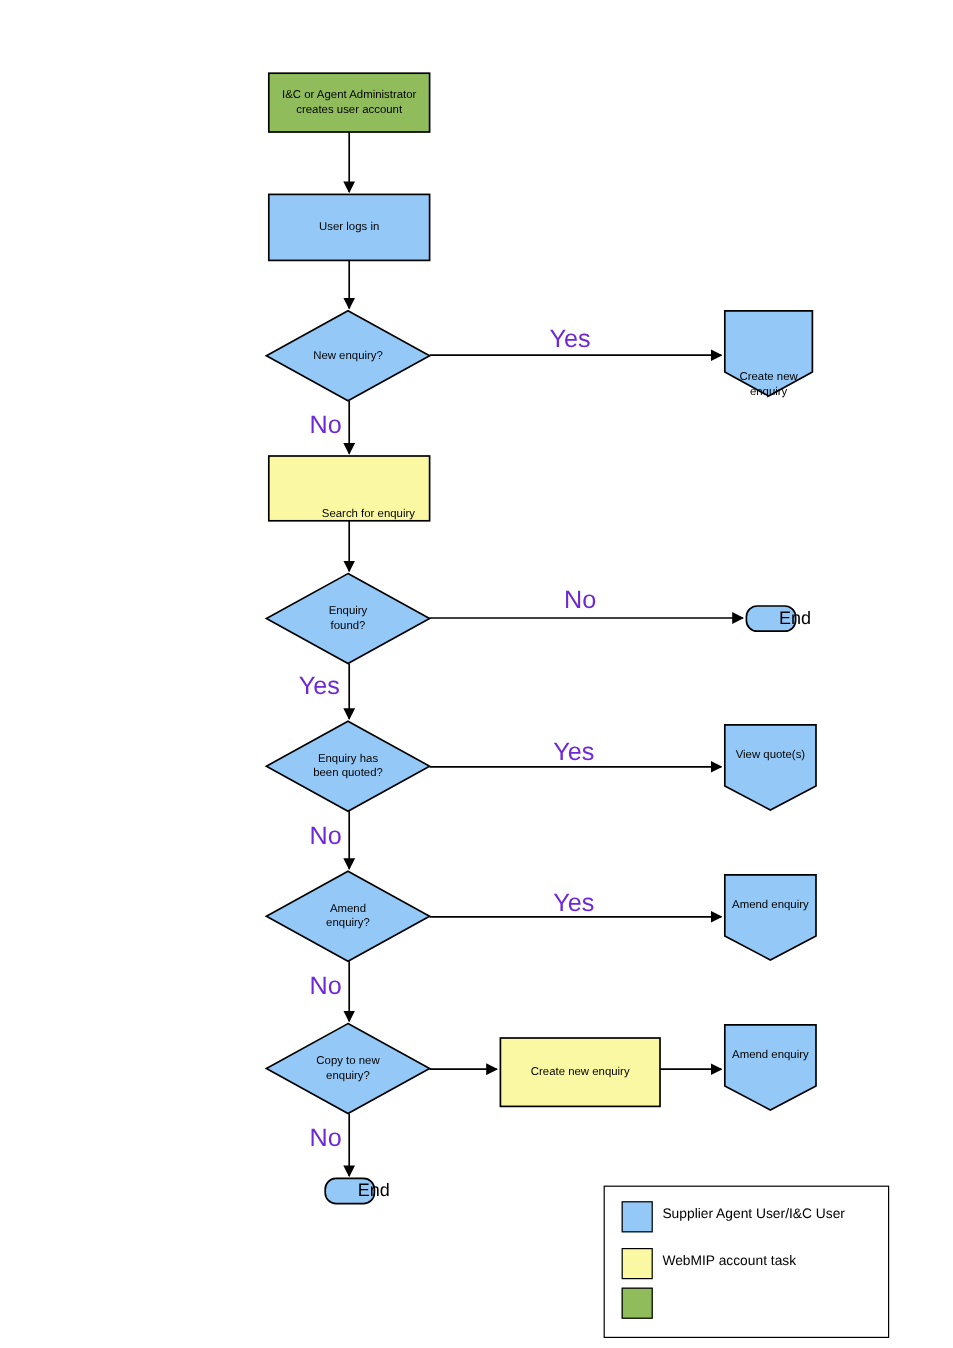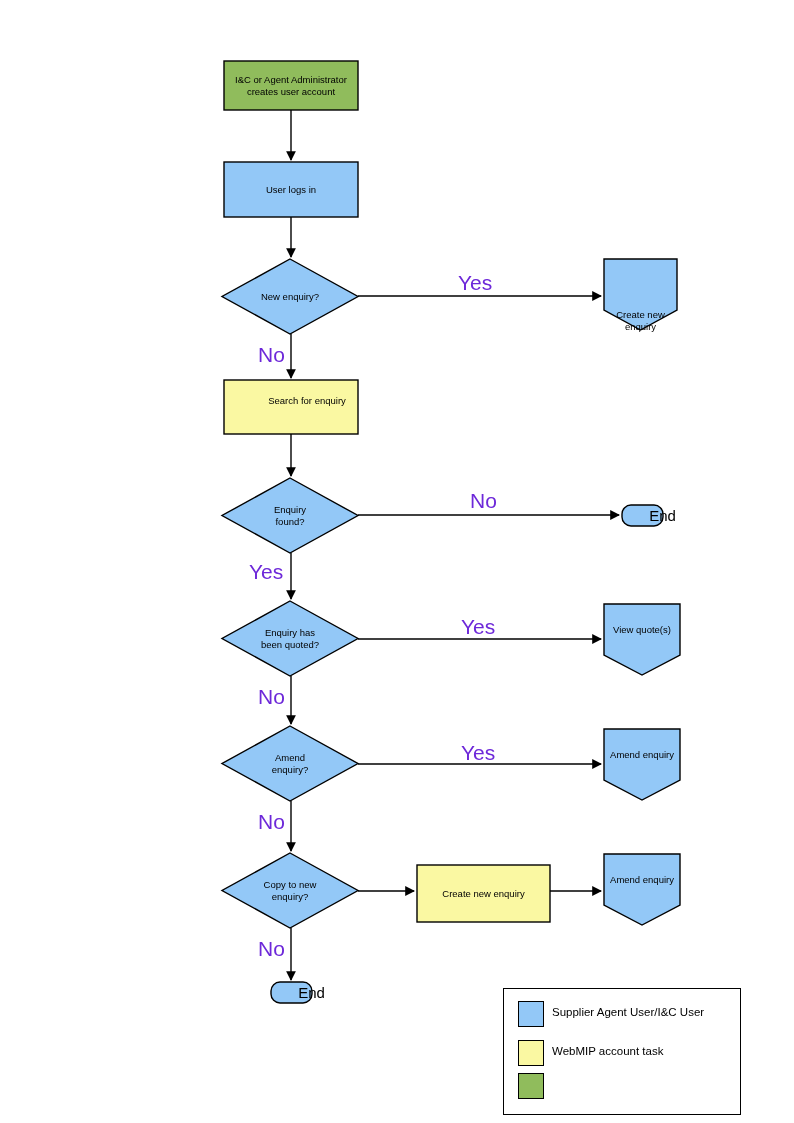--- a/index.html
+++ b/index.html
@@ -111,21 +111,21 @@
       </g>
   </svg>
 
   <div id="labels-layer">
       <div class="node-label" style="left: 224px; top: 61px; width: 134px; height: 49px;">I&amp;C or Agent Administrator
 creates user account</div>
       <div class="node-label" style="left: 224px; top: 162px; width: 134px; height: 55px;">User logs in</div>
       <div class="node-label" style="left: 222px; top: 259px; width: 136px; height: 75px;">New enquiry?</div>
       <div class="node-label" style="left: 604px; top: 259px; width: 73px; height: 51px; margin-top: 36px;">Create new
 enquiry</div>
-      <div class="node-label" style="left: 224px; top: 368px; width: 134px; height: 66px; padding-left: 16px;">Search for enquiry</div>
+      <div class="node-label" style="left: 224px; top: 396px; width: 134px; height: 66px; padding-left: 16px;">Search for enquiry</div>
       <div class="node-label" style="left: 222px; top: 478px; width: 136px; height: 75px;">Enquiry
 found?</div>
       <div class="pill-label" style="left: 622px; top: 505px; width: 41px; height: 21px;">End</div>
       <div class="node-label" style="left: 222px; top: 601px; width: 136px; height: 75px;">Enquiry has
 been quoted?</div>
       <div class="node-label" style="left: 604px; top: 604px; width: 76px; height: 51px;">View quote(s)</div>
       <div class="node-label" style="left: 222px; top: 726px; width: 136px; height: 75px;">Amend
 enquiry?</div>
       <div class="node-label" style="left: 604px; top: 729px; width: 76px; height: 51px;">Amend enquiry</div>
       <div class="node-label" style="left: 222px; top: 853px; width: 136px; height: 75px;">Copy to new

